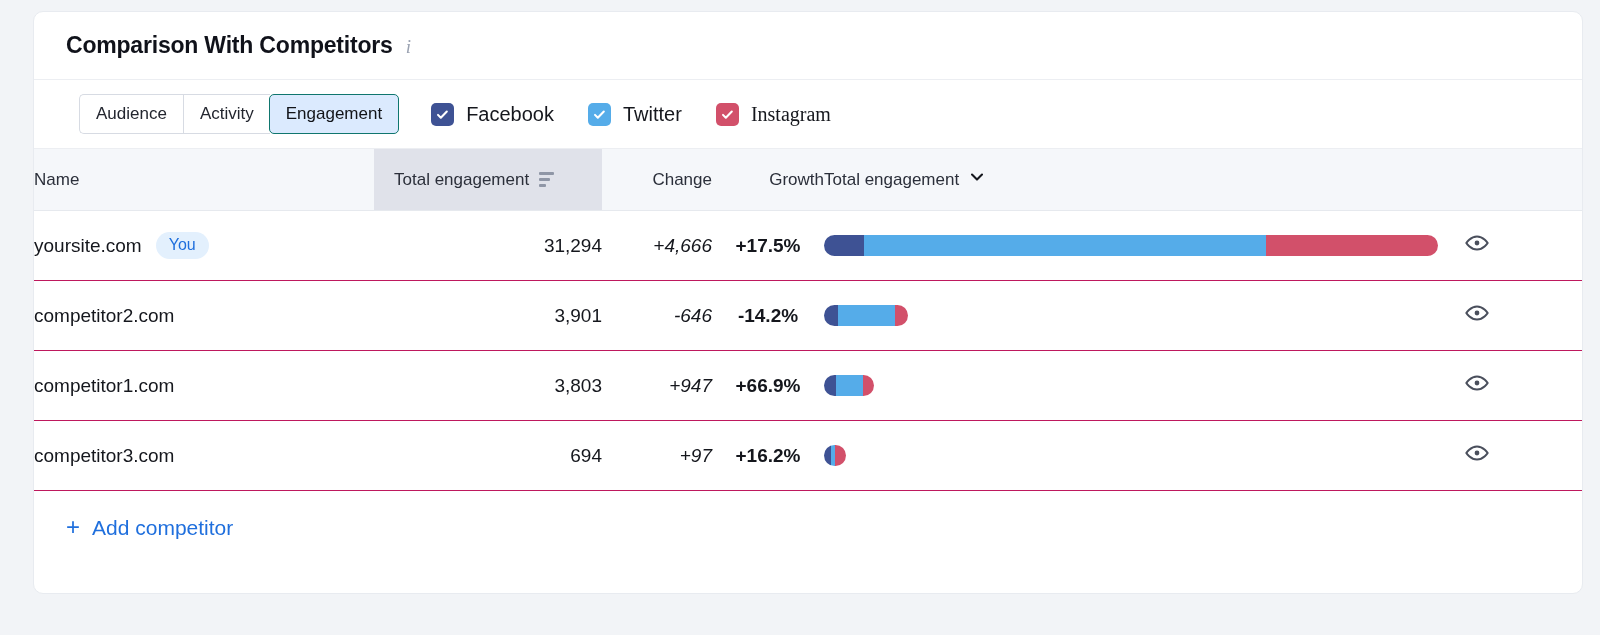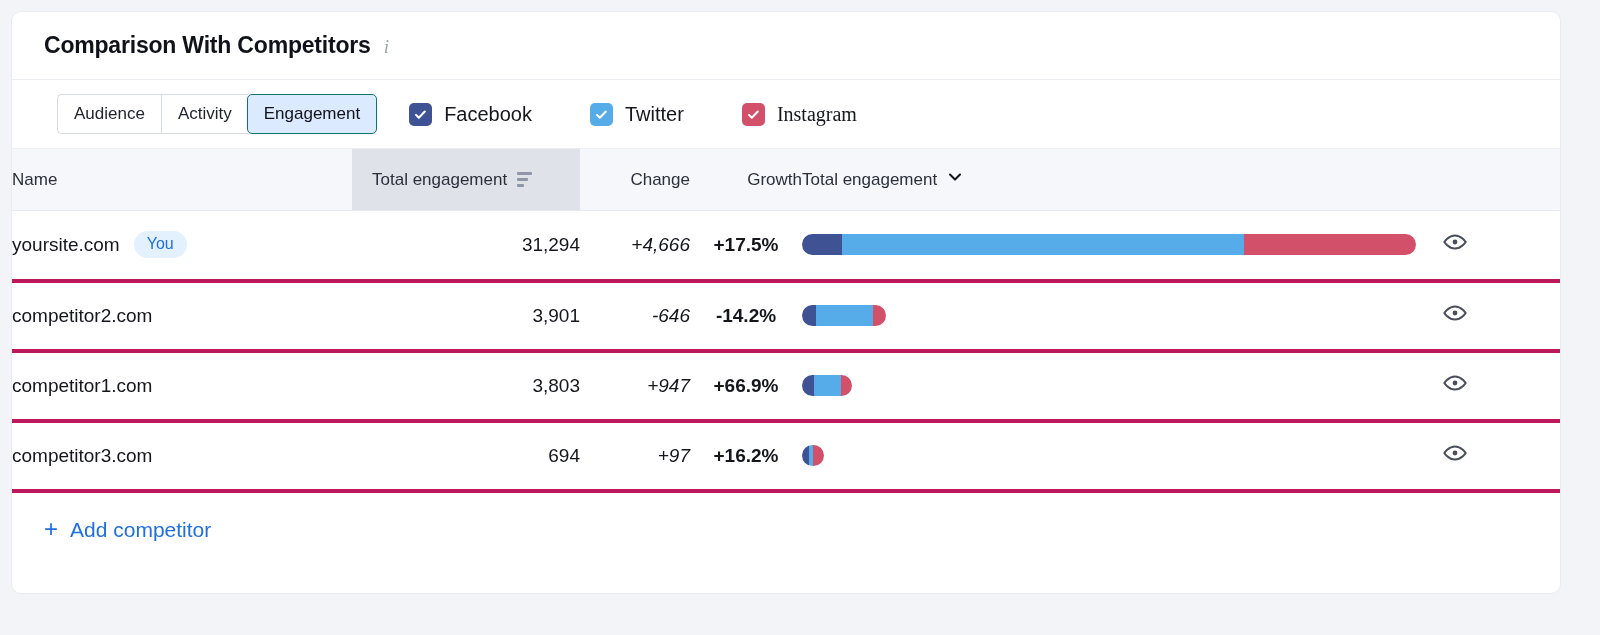--- a/index.html
+++ b/index.html
@@ -10,21 +10,21 @@
     width: 1600px;
     height: 635px;
     background: #f2f4f7;
     font-family: "Liberation Sans", sans-serif;
     -webkit-font-smoothing: antialiased;
     overflow: hidden;
   }
 
   .card {
     position: absolute;
-    left: 11px;
+    left: 33px;
     top: 11px;
     width: 1550px;
     height: 583px;
     background: #ffffff;
     border: 1px solid #e8ebf0;
     border-radius: 10px;
     box-sizing: border-box;
     overflow: hidden;
   }
 
@@ -100,21 +100,20 @@
     border-radius: 5px;
     color: #111318;
     z-index: 2;
     margin-left: -1px;
   }
 
   .checks {
     display: flex;
     align-items: center;
     margin-left: 32px;
-    gap: 24px;
   }
   .check-item {
     display: flex;
     align-items: center;
     margin-right: 34px;
     cursor: pointer;
   }
   .check-item:last-child { margin-right: 0; font-family: Liberation Serif, serif; }
   .checkbox {
     width: 23px;
@@ -190,21 +189,21 @@
   .sort-icon i:nth-child(2) { width: 11px; }
   .sort-icon i:nth-child(3) { width: 7px; margin-bottom: 0; }
 
   .chevron {
     margin-left: 10px;
     display: inline-block;
   }
 
   table.cmp tbody td {
     height: 70px;
-    border-bottom: 4px solid #be185d;
+    border-bottom: 1px solid #be185d;
     font-size: 19px;
     color: #15171d;
     padding: 0;
     vertical-align: middle;
     box-sizing: border-box;
   }
   td.c-name { padding-left: 32px; }
   td.c-total { text-align: right; padding-right: 22px; }
   td.c-change { text-align: right; font-style: italic; }
   td.c-growth { text-align: center; font-weight: bold; }

